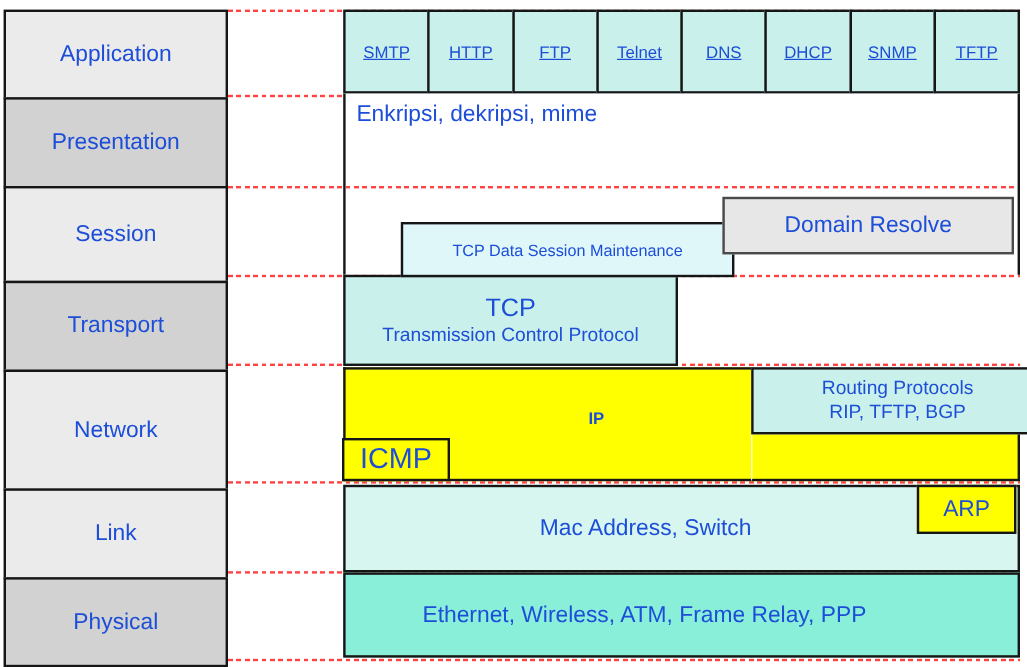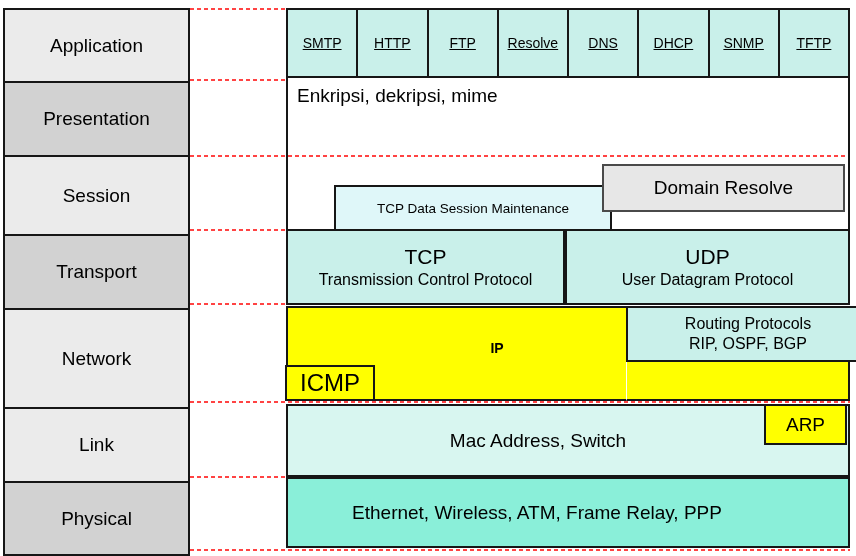--- a/index.html
+++ b/index.html
@@ -1,18 +1,18 @@
 <!DOCTYPE html>
 <html><head>
 <meta charset="utf-8">
 <style>
   html,body{margin:0;padding:0;background:#ffffff;}
   #stage{
     position:relative;width:856px;height:556px;background:#ffffff;overflow:hidden;
-    font-family:"Liberation Sans",sans-serif;color:#000000;
+    font-family:"Liberation Sans",sans-serif;color:#1d4ed8;
   }
   .box{position:absolute;box-sizing:border-box;border:2px solid #161616;}
   .center{display:flex;align-items:center;justify-content:center;text-align:center;}
   
   .dash{
     position:absolute;left:190px;width:660px;height:2px;z-index:1;
     background:repeating-linear-gradient(90deg,#ff4343 0 4px,transparent 4px 7px);
   }
   
   #osi-col{position:absolute;left:3px;top:8px;width:187px;z-index:2;}
@@ -72,21 +72,21 @@
       </div>
     <div class="layer-row g-dark" style="height:75px">
         <span>Physical</span>
       </div>
   </div>
 
   <div id="app-row">
     <div class="proto-cell">SMTP</div>
     <div class="proto-cell">HTTP</div>
     <div class="proto-cell">FTP</div>
-    <div class="proto-cell">Resolve</div>
+    <div class="proto-cell">Telnet</div>
     <div class="proto-cell">DNS</div>
     <div class="proto-cell">DHCP</div>
     <div class="proto-cell">SNMP</div>
     <div class="proto-cell">TFTP</div>
   </div>
 
   <div class="box" style="left:286px;top:78px;width:564px;height:77px;border-top:none;border-bottom:none;background:#fff;z-index:2;padding:7px 0 0 9px;font-size:19px;">
     <span>Enkripsi, dekripsi, mime</span>
   </div>
 
@@ -99,33 +99,27 @@
   <div class="box center cyan" style="left:286px;top:229px;width:279px;height:76px;z-index:2;">
     <div class="t21">
       <span>TCP</span>
       <span class="sub">Transmission Control Protocol</span>
     </div>
   </div>
 
   <div class="box center" style="left:602px;top:164px;width:243px;height:48px;background:#e7e7e7;border-color:#4a4a4a;z-index:3;font-size:19px;">
     <span>Domain Resolve</span>
   </div>
-  <div class="box center cyan" style="left:565px;top:229px;width:285px;height:76px;z-index:2;">
-    <div class="t21">
-      <span>UDP</span>
-      <span class="sub">User Datagram Protocol</span>
-    </div>
-  </div>
 
   <div class="box yellow" style="left:286px;top:306px;width:342px;height:95px;border-right:none;z-index:2;"></div>
   <div class="box yellow" style="left:626px;top:360px;width:224px;height:41px;border-top:none;border-left:1px solid #ffffff;z-index:2;"></div>
   <div class="box center cyan" style="left:626px;top:306px;width:244px;height:56px;z-index:3;">
     <div class="t16">
       <div>Routing Protocols</div>
-      <div>RIP, OSPF, BGP</div>
+      <div>RIP, TFTP, BGP</div>
     </div>
   </div>
   <div style="position:absolute;left:372px;top:340px;width:250px;text-align:center;font-size:14px;z-index:4;font-weight:bold;">IP</div>
   <div class="box center yellow" style="left:285px;top:365px;width:90px;height:36px;z-index:4;font-size:24px;">ICMP</div>
 
   <div class="box center" style="left:286px;top:404px;width:564px;height:73px;background:#d8f6f0;z-index:2;padding-right:60px;font-size:19px;">
     <span>Mac Address, Switch</span>
   </div>
   <div class="box center yellow" style="left:764px;top:404px;width:83px;height:41px;z-index:3;font-size:19px;">ARP</div>
 

